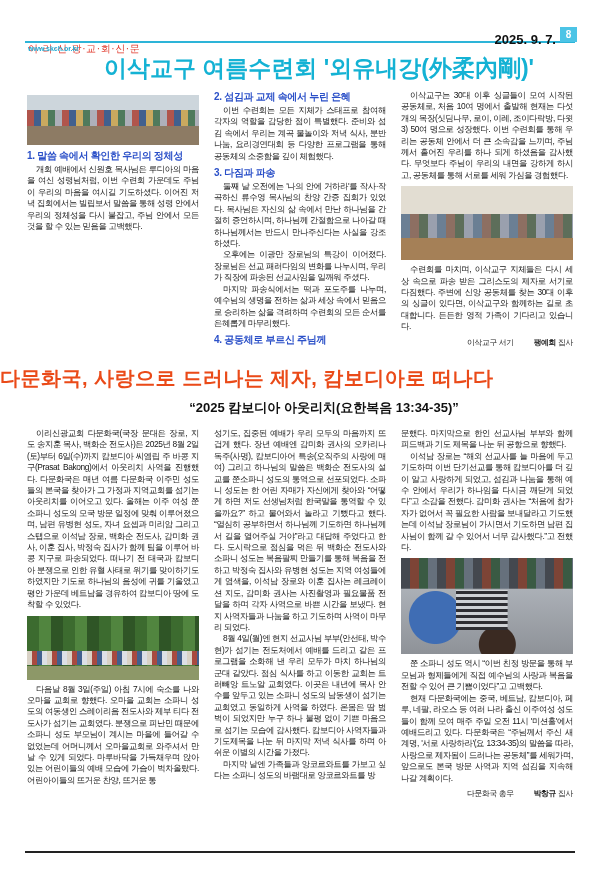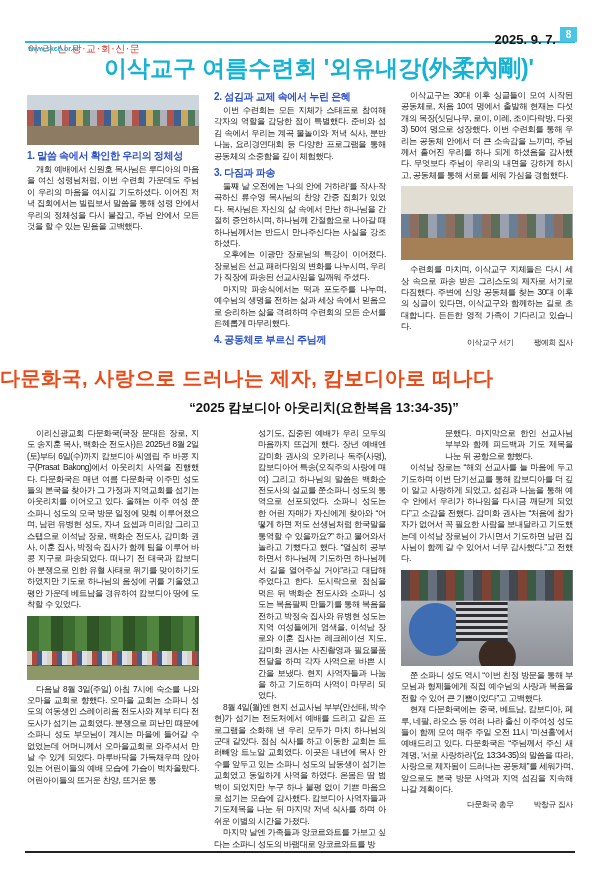--- a/index.html
+++ b/index.html
@@ -22,25 +22,25 @@
              font-size:20px;font-weight:bold;color:#ea4a18;letter-spacing:.5px;}
   .subtitle2{position:absolute;left:0;width:600px;top:399px;text-align:center;
              font-size:13px;font-weight:bold;color:#101010;padding-left:24px;}
 
   
   .col{position:absolute;width:172px;top:90px;}
   #a1c1{left:27px}#a1c2{left:214px}#a1c3{left:401px}
   #a2c1{left:27px;top:428px}#a2c2{left:214px;top:428px}#a2c3{left:401px;top:428px}
   .bp{font-size:8.4px;line-height:11.4px;letter-spacing:-.4px;text-align:justify;
       word-break:break-all;color:#161616;margin:0;text-indent:9px;}
-  .bp.cont{text-indent:0;margin-left:44px;}
+  .bp.cont{text-indent:0;}
   .sh{font-size:10px;font-weight:bold;color:#2b50c8;margin:4px 0 1px;letter-spacing:-.3px;}
   .sh.first{margin-top:0;}
   .byline{font-size:7.8px;text-align:right;margin-top:4px;color:#222;letter-spacing:-.3px;}
-  .byline .bn{font-weight:normal;padding-left:18px;}
+  .byline .bn{font-weight:bold;padding-left:18px;}
   .bottom-rule{position:absolute;left:25px;width:550px;top:851px;height:2px;background:#222;}
 
   
   .photo{width:100%;margin:5px 0 4px;}
   #ph-a1c1{height:50px;background:
      linear-gradient(#cdd6dc 0 30%,rgba(0,0,0,0) 30%),
      linear-gradient(rgba(0,0,0,0) 0 62%,#8d7b64 62%),
      repeating-linear-gradient(90deg,#b0554c 0 7px,#41608e 7px 14px,#c9a95f 14px 21px,#4f7a5c 21px 28px,#aeb0ba 28px 35px);}
   #ph-a1c3{height:74px;background:
      linear-gradient(#e2ddd2 0 38%,rgba(0,0,0,0) 38%),

